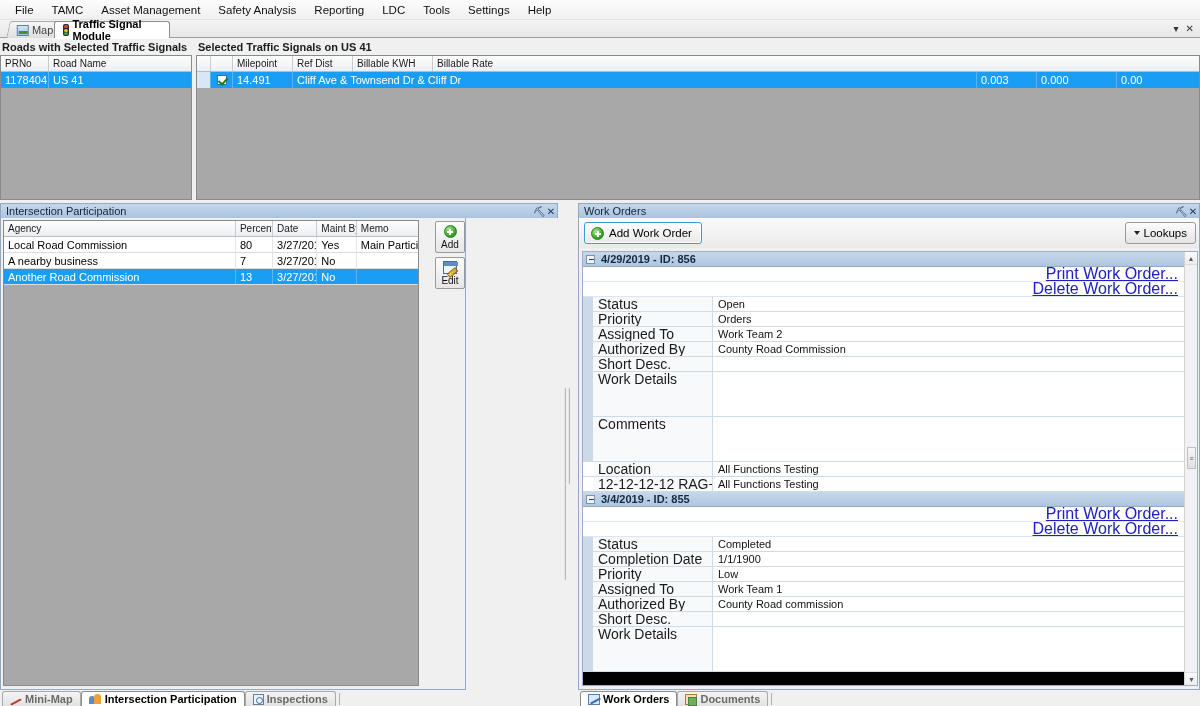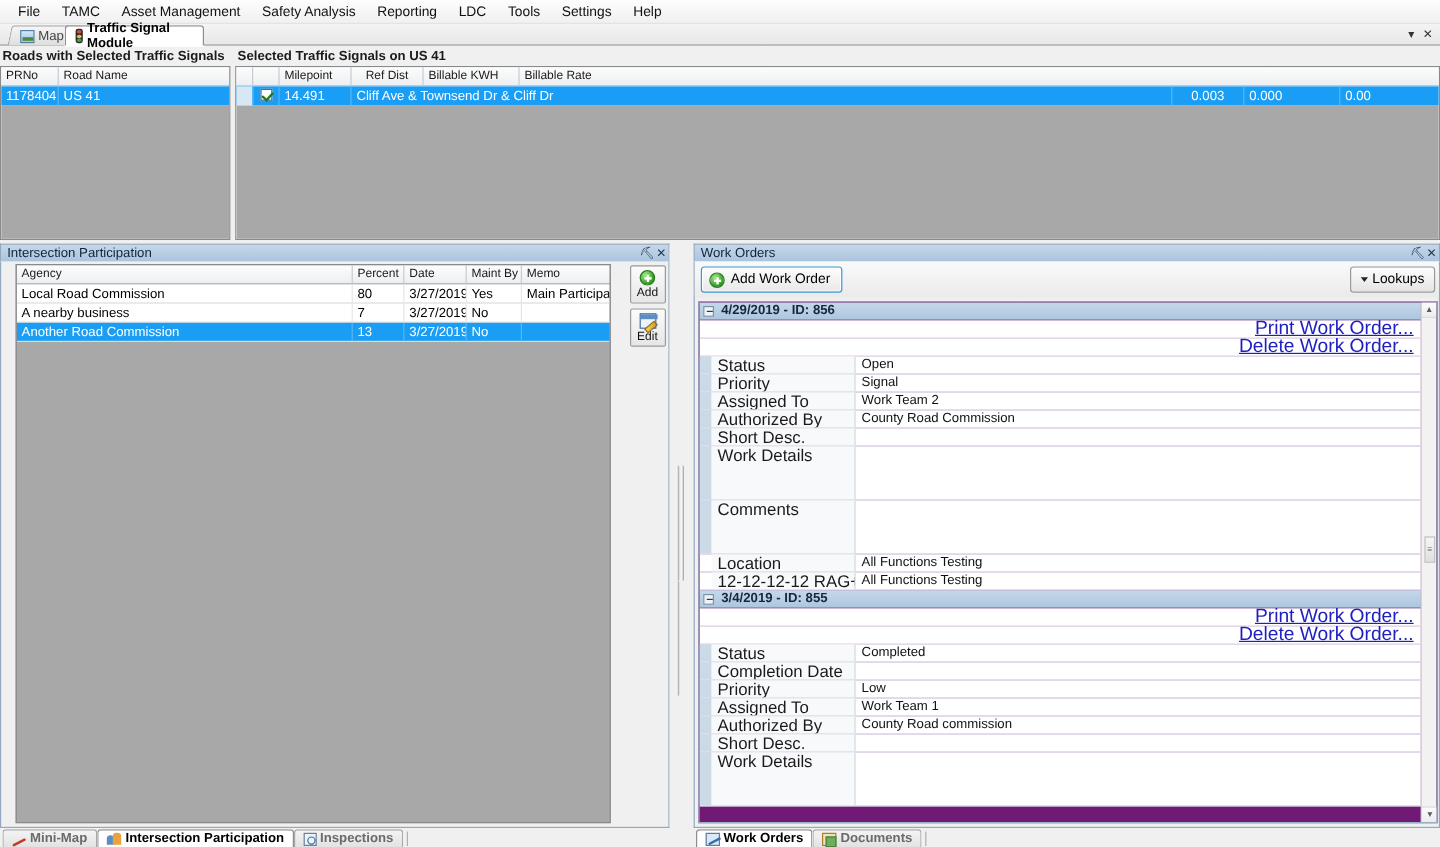--- a/index.html
+++ b/index.html
@@ -88,21 +88,21 @@
   #roads-grid { left:0; top:55px; width:192px; height:145px; }
   #roads-grid .colA { width:48px; }
   #roads-grid .colB { width:142px; border-right:none; }
 
   
   #signals-grid { left:196px; top:55px; width:1004px; height:145px; }
   #signals-grid .c-ind { width:14px; background:linear-gradient(#fdfdfd,#eceff2); }
   #signals-grid .c-chk { width:22px; text-align:center; }
   #signals-grid .c-mp  { width:60px; }
   #signals-grid .c-nm  { width:684px; }
-  #signals-grid .c-rd  { width:60px;text-align:center; }
+  #signals-grid .c-rd  { width:60px; }
   #signals-grid .c-kwh { width:80px; }
   #signals-grid .c-rt  { width:80px; border-right:none; }
   .rowind { width:14px; background:#d7e7f5; border-right:1px solid #c6ccd2;}
   .chk {
     display:inline-block; width:10px; height:10px; background:#fff;
     border:1px solid #3b6ea5; position:relative; vertical-align:-1px;
   }
   .chk::after {
     content:""; position:absolute; left:2px; top:0px; width:4px; height:7px;
     border:solid #1d7a1d; border-width:0 2px 2px 0; transform:rotate(42deg);
@@ -118,24 +118,23 @@
     padding-left:5px; font-size:11px; color:#11243a;
   }
   .dock-title .t { flex:1; }
   .dock-title .pin, .dock-title .cls {
     width:12px; text-align:center; font-size:10px; color:#21364f; cursor:pointer;
   }
 
   
   #ip-panel { left:0; top:203px; width:558px; height:487px; }
   #ip-body  {
-    position:absolute; left:0; top:15px; width:558px; height:472px;
+    position:absolute; left:0; top:15px; width:466px; height:472px;
     background:#f0f0f0; border:1px solid #93a9c0; border-top:none;
     display:flex;
-    padding-left:10px;
   }
   #ip-grid {
     position:relative; margin:2px 0 0 2px; width:519px; height:466px;
     background:#a8a8a8; border:1px solid #8a8a8a; overflow:hidden;
   }
   #ip-grid .agency  { width:294px; }
   #ip-grid .percent { width:45px; }
   #ip-grid .date    { width:54px; }
   #ip-grid .maint   { width:48px; }
   #ip-grid .memo    { width:76px; border-right:none; }
@@ -208,21 +207,21 @@
     background: linear-gradient(#fdfdfd,#e4e4e4);
     border:1px solid #9a9a9a; border-radius:3px;
     font-size:11.5px; cursor:pointer;
   }
   .caret-down {
     width:0;height:0;border-left:3px solid transparent;border-right:3px solid transparent;
     border-top:4px solid #222;
   }
   .wo-scrollarea {
     position:absolute; left:3px; top:33px; width:616px; height:435px;
-    background:#701a75; border:1px solid #9bb0c6; overflow:hidden;
+    background:#000000; border:1px solid #9bb0c6; overflow:hidden;
   }
   .wo-inner { position:absolute; left:0; top:0; width:600px; }
   .group-head {
     display:flex; align-items:center; height:15px;
     background: linear-gradient(#c6d8ea,#adc6df);
     border-bottom:1px solid #95abc2;
     font-weight:bold; font-size:11px; color:#16283c; padding-left:3px;
   }
   .expander {
     width:9px; height:9px; border:1px solid #7d93a9; background:#eef3f8;
@@ -487,21 +486,21 @@
           </div>
 
           <div class="f-row">
             <div class="wo-gutter"></div>
             <div class="f-label">Status</div>
             <div class="f-value">Open</div>
           </div>
           <div class="f-row">
             <div class="wo-gutter"></div>
             <div class="f-label">Priority</div>
-            <div class="f-value">Signal</div>
+            <div class="f-value">Orders</div>
           </div>
           <div class="f-row">
             <div class="wo-gutter"></div>
             <div class="f-label">Assigned To</div>
             <div class="f-value">Work Team 2</div>
           </div>
           <div class="f-row">
             <div class="wo-gutter"></div>
             <div class="f-label">Authorized By</div>
             <div class="f-value">County Road Commission</div>
@@ -545,20 +544,21 @@
           </div>
 
           <div class="f-row">
             <div class="wo-gutter"></div>
             <div class="f-label">Status</div>
             <div class="f-value">Completed</div>
           </div>
           <div class="f-row">
             <div class="wo-gutter"></div>
             <div class="f-label">Completion Date</div>
+            <div class="f-value">1/1/1900</div>
           </div>
           <div class="f-row">
             <div class="wo-gutter"></div>
             <div class="f-label">Priority</div>
             <div class="f-value">Low</div>
           </div>
           <div class="f-row">
             <div class="wo-gutter"></div>
             <div class="f-label">Assigned To</div>
             <div class="f-value">Work Team 1</div>

